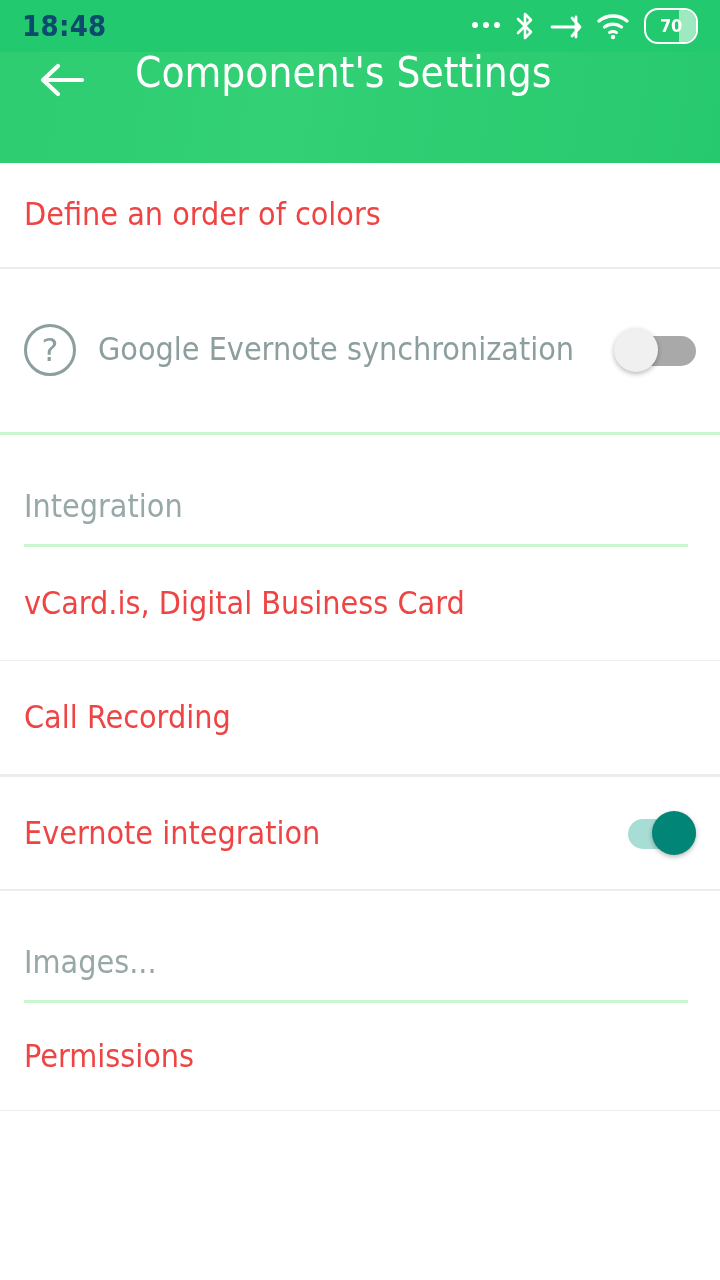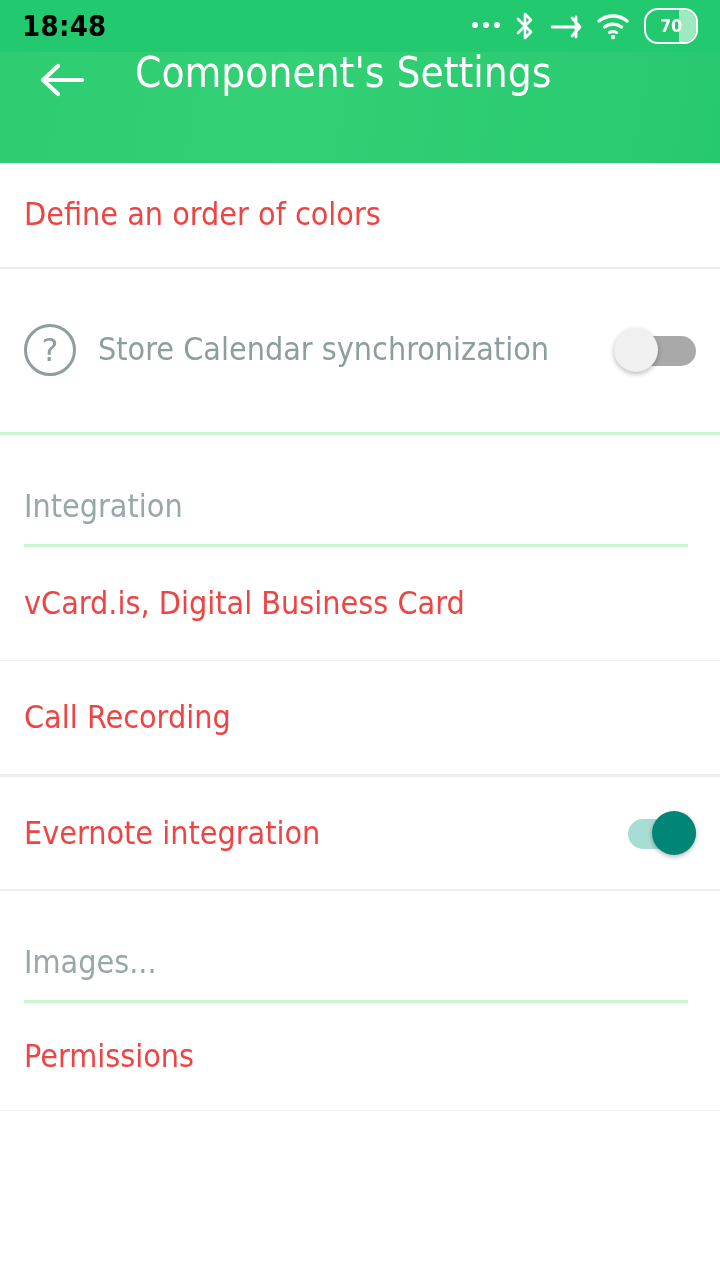--- a/index.html
+++ b/index.html
@@ -25,21 +25,21 @@
   
   .statusbar {
     height: 52px;
     background: #22c96f;
     display: flex;
     align-items: center;
     padding: 0 22px;
     box-sizing: border-box;
   }
   .status-time {
-    color: #000000;
+    color: #0c4a6e;
     font-size: 29px;
     font-weight: bold;
     letter-spacing: 0.3px;
     line-height: 1;
   }
   .status-right {
     margin-left: auto;
     display: flex;
     align-items: center;
     gap: 14px;
@@ -273,21 +273,21 @@
 
   <div class="list">
 
     <div class="row row-h" style="height:104px;">
       <span class="row-label">Define an order of colors</span>
     </div>
     <div class="divider"></div>
 
     <div class="row" style="height:163px;">
       <span class="help-icon">?</span>
-      <span class="row-label muted">Store Calendar synchronization</span>
+      <span class="row-label muted">Google Evernote synchronization</span>
       <span class="switch off">
         <span class="track"></span>
           <span class="knob"></span>
       </span>
     </div>
     <div class="divider-green"></div>
 
     <div class="section">
       <div class="section-title">Integration</div>
       <div class="section-rule"></div>

